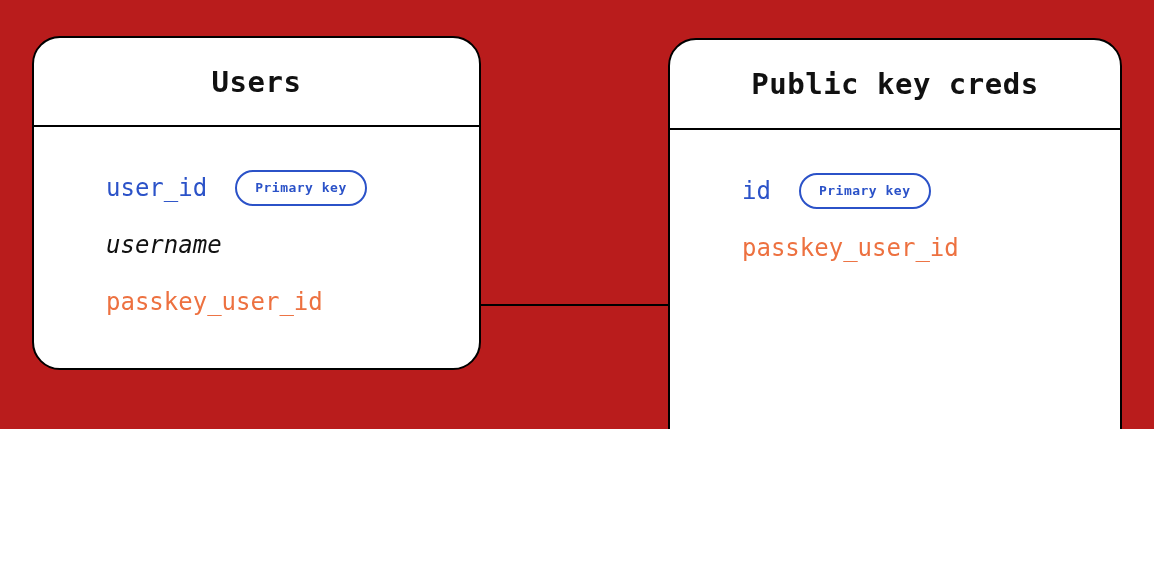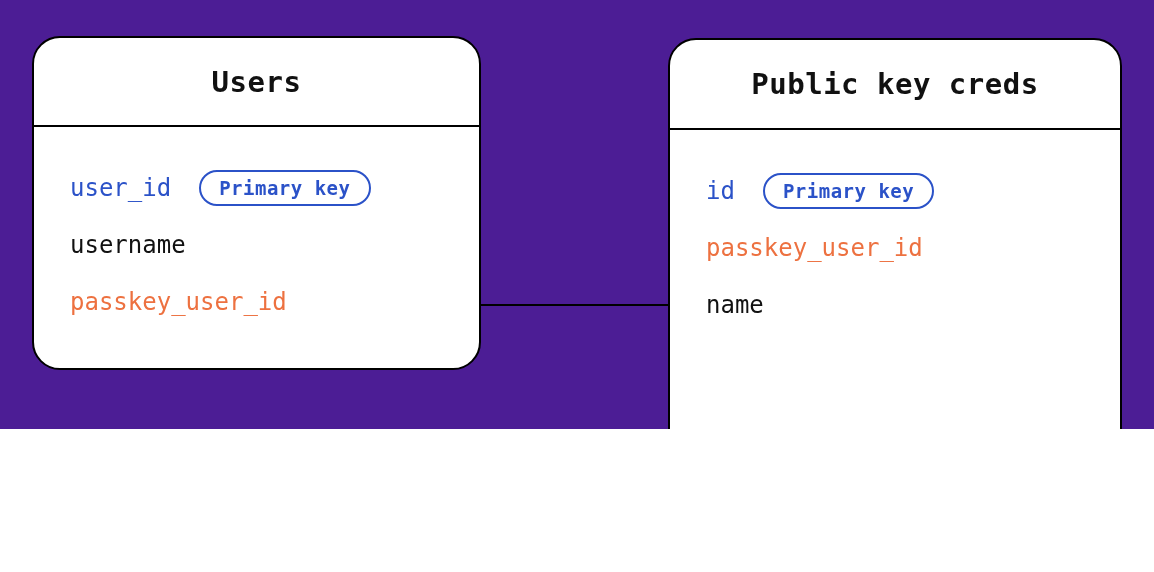--- a/index.html
+++ b/index.html
@@ -5,21 +5,21 @@
   :root{
     --blue:#2b52c8;
     --orange:#ed7140;
     --ink:#111111;
     --line:#000000;
   }
   html,body{margin:0;padding:0;background:#ffffff;}
   .canvas{
     position:relative;
     width:1154px;height:429px;
-    background:#4c1d95;
+    background:#b91c1c;
     font-family:"DejaVu Sans Mono","Liberation Mono",monospace;
     color:var(--ink);
     overflow:hidden;
   }
   .table-card{
     position:absolute;
     background:#ffffff;
     border:2px solid var(--line);
     border-radius:28px;
     box-sizing:border-box;
@@ -34,34 +34,35 @@
     letter-spacing:0.5px;
   }
   .card-users .card-header{height:87px;}
   .card-creds .card-header{height:88px;text-align:right;}
   .card-body{padding:32px 0 0 36px;}
   .field-row{
     display:flex;align-items:center;
     height:57px;
     font-size:24px;
     white-space:nowrap;
+    margin-left:36px;
   }
   .c-blue{color:var(--blue);}
   .c-orange{color:var(--orange);}
-  .c-ink{color:var(--ink);}
+  .c-ink{color:var(--ink);font-style:italic;}
   .pk-badge{
     display:inline-flex;align-items:center;justify-content:center;
     margin-left:28px;
     height:36px;
     padding:0 18px;
     border:2px solid var(--blue);
     border-radius:19px;
     color:var(--blue);
     font-weight:bold;
-    font-size:19px;
+    font-size:13px;
     letter-spacing:0.5px;
     box-sizing:border-box;
   }
   .connector{
     position:absolute;
     left:479px;top:304px;
     width:191px;height:2px;
     background:var(--line);
   }
 </style>
@@ -91,19 +92,16 @@
   <div class="table-card card-creds">
     <div class="card-header">Public key creds</div>
     <div class="card-body">
       <div class="field-row">
         <span class="c-blue">id</span>
         <span class="pk-badge">Primary key</span>
       </div>
       <div class="field-row">
         <span class="c-orange">passkey_user_id</span>
       </div>
-      <div class="field-row">
-        <span class="c-ink">name</span>
-      </div>
     </div>
   </div>
 
 </div>
 
 </body></html>

